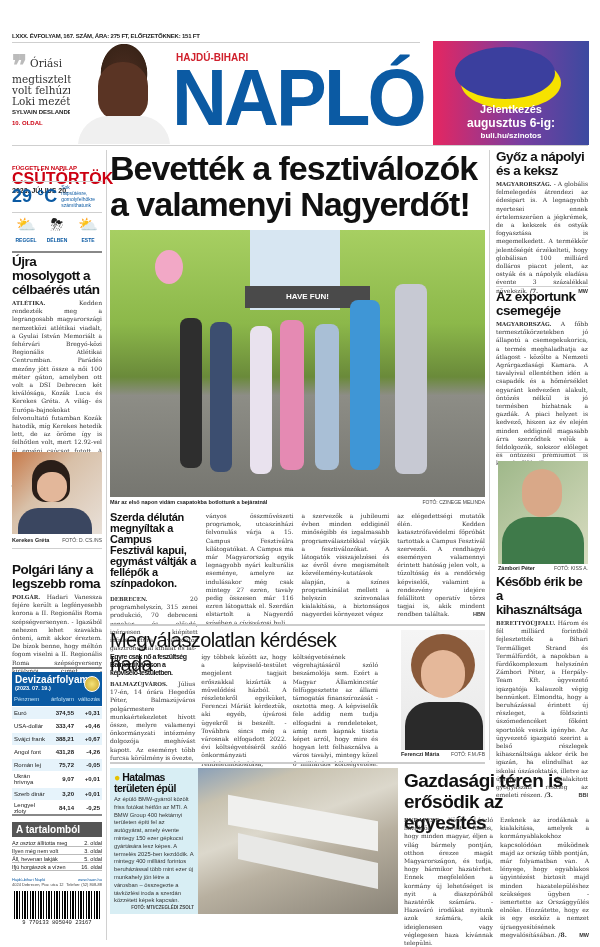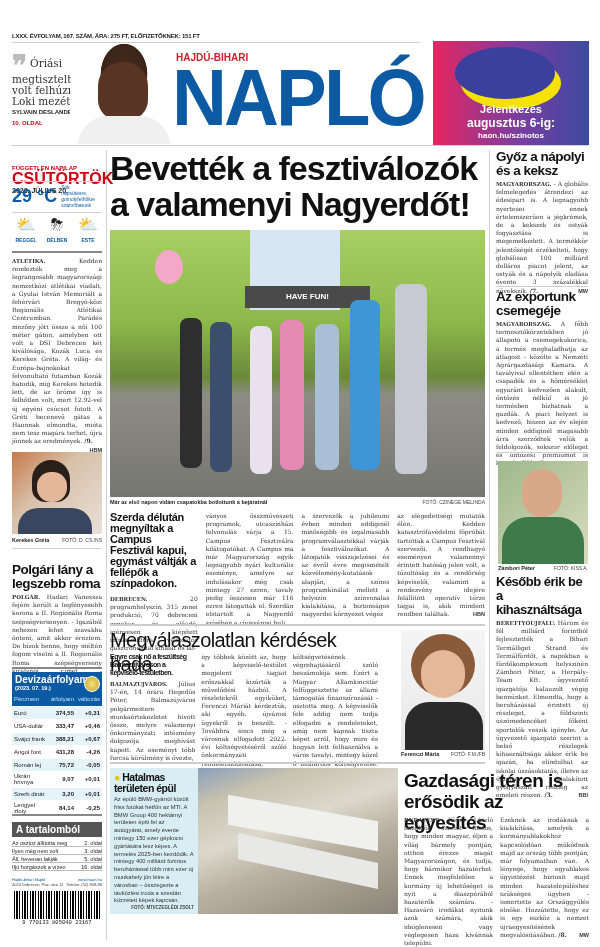--- a/index.html
+++ b/index.html
@@ -65,21 +65,21 @@
   <div style="position:absolute;left:8px;top:72px;width:92px;height:40px;background:#f0f0f0;border-radius:30px 30px 0 0"></div>
 </div>
 
 <div class="abs masthead-sub">HAJDÚ-BIHARI</div>
 <div class="abs masthead">NAPLÓ</div>
 
 <div class="abs promo">
   <div class="blob"></div>
   <div class="promo-t" style="top:62px;font-size:11px">Jelentkezés</div>
   <div class="promo-t" style="top:75px;font-size:12px">augusztus 6-ig:</div>
-  <div class="promo-t" style="top:90px;font-size:8px">haon.hu/szinotos</div>
+  <div class="promo-t" style="top:90px;font-size:8px">buli.hu/szinotos</div>
 </div>
 
 <div class="abs vrule" style="left:106px;top:150px;height:790px"></div>
 
 <div class="abs left" style="top:165px">
   <div class="tag">FÜGGETLEN NAPILAP</div>
   <div class="day">CSÜTÖRTÖK</div>
   <div class="date">2023. JÚLIUS 20.</div>
 </div>
 <div class="abs rule" style="left:12px;top:181px;width:90px"></div>
@@ -98,20 +98,21 @@
       <div class="wlabel">DÉLBEN</div>
     </div>
   <div>
       <div class="wicon">⛅</div>
       <div class="wlabel">ESTE</div>
     </div>
 </div>
 <div class="abs rule" style="left:12px;top:251px;width:90px;background:#888;height:2px"></div>
 
 <div class="abs left" style="top:255px">
+  <div class="hl" style="font-size:13.5px;line-height:14px">Újra mosolygott a célbaérés után</div>
   <div class="body" style="margin-top:2px"><span class="kicker">ATLÉTIKA.</span> <span>Kedden rendezték meg a legrangosabb magyarországi nemzetközi atlétikai viadalt, a Gyulai István Memoriált a fehérvári Bregyó-közi Regionális Atlétikai Centrumban. Parádés mezőny jött össze a női 100 méter gáton, amelyben ott volt a DSI Debrecen két kiválósága, Kozák Luca és Kerekes Gréta. A világ- és Európa-bajnokokat felvonultató futamban Kozák hatodik, míg Kerekes hetedik lett, de az öröme így is felhőtlen volt, mert 12.92-vel új egyéni csúcsot futott. A Gréti becenevű gátas a Haonnak elmondta, mióta nem tesz magára terhet, újra jönnek az eredmények.</span> <b>/9.</b><span class="sig">HBM</span></div>
 </div>
 <div class="abs photo" style="left:12px;top:452px;width:90px;height:82px;background:linear-gradient(135deg,#c77a4a 0,#d8c0a8 40%,#e8e0d8 100%)">
   <div style="position:absolute;left:20px;top:8px;width:38px;height:42px;background:#2a1e18;border-radius:20px 20px 14px 14px"></div>
   <div style="position:absolute;left:25px;top:20px;width:30px;height:30px;background:#e3b79a;border-radius:14px"></div>
   <div style="position:absolute;left:6px;top:56px;width:74px;height:30px;background:#3a4660;border-radius:20px 20px 0 0"></div>
 </div>
 <div class="abs left" style="top:537px;display:flex;justify-content:space-between">
   <span class="caption" style="font-weight:bold">Kerekes Gréta</span>
   <span class="credit">FOTÓ: D. CS./NS</span>

